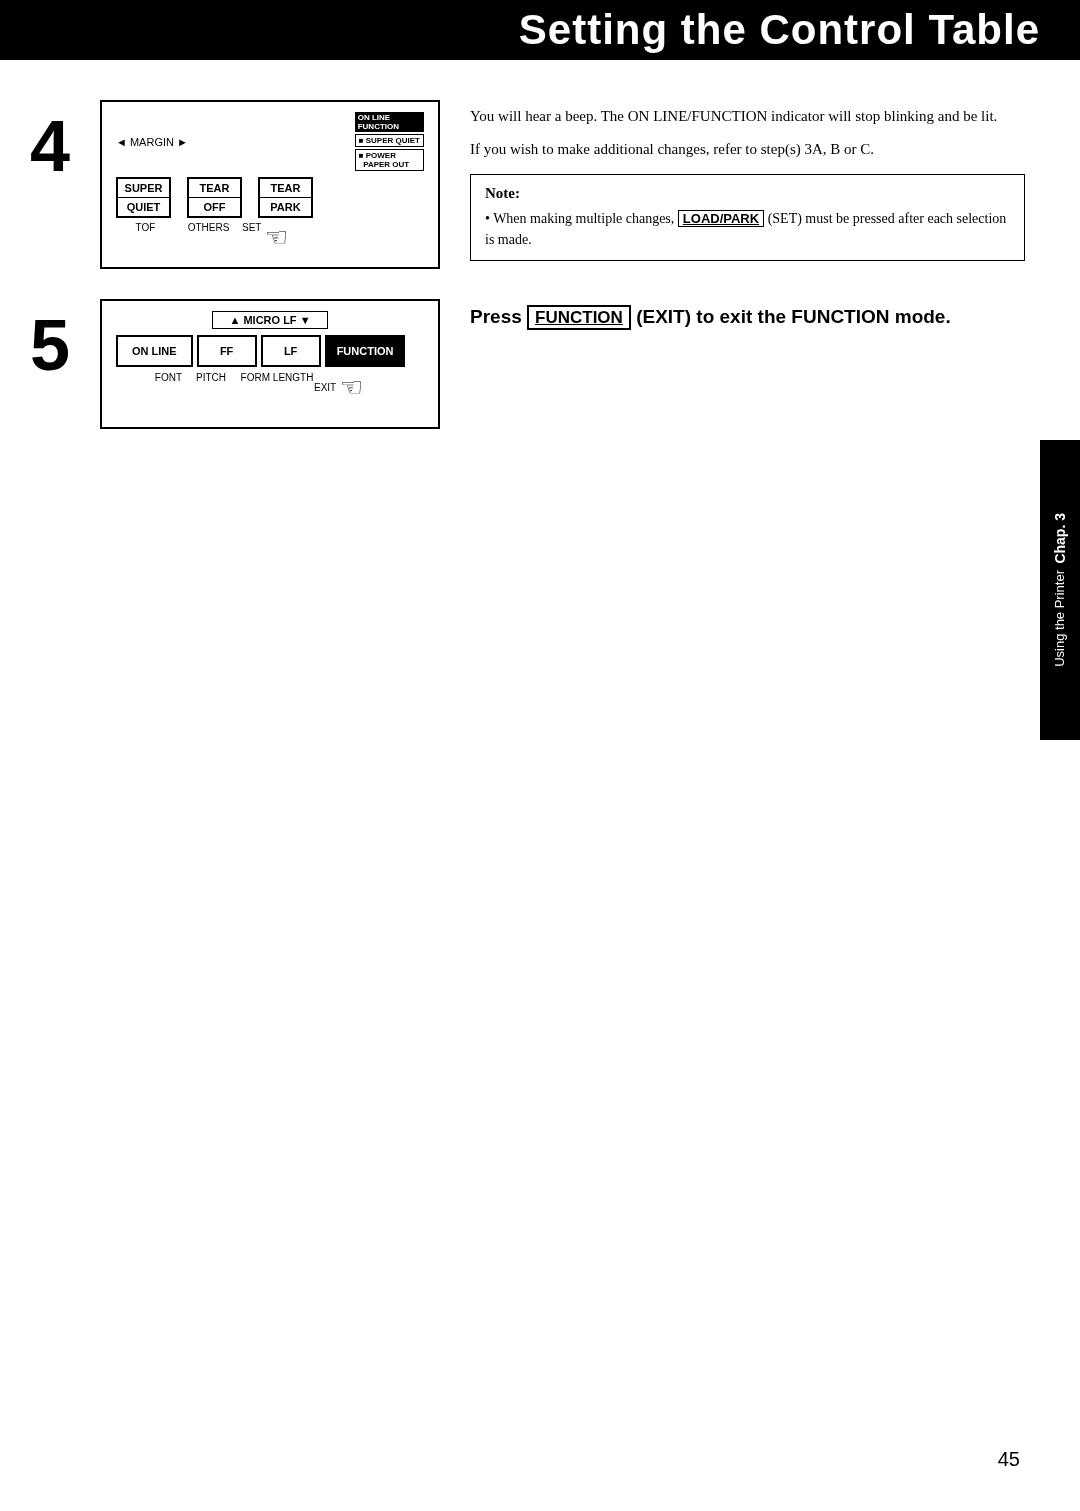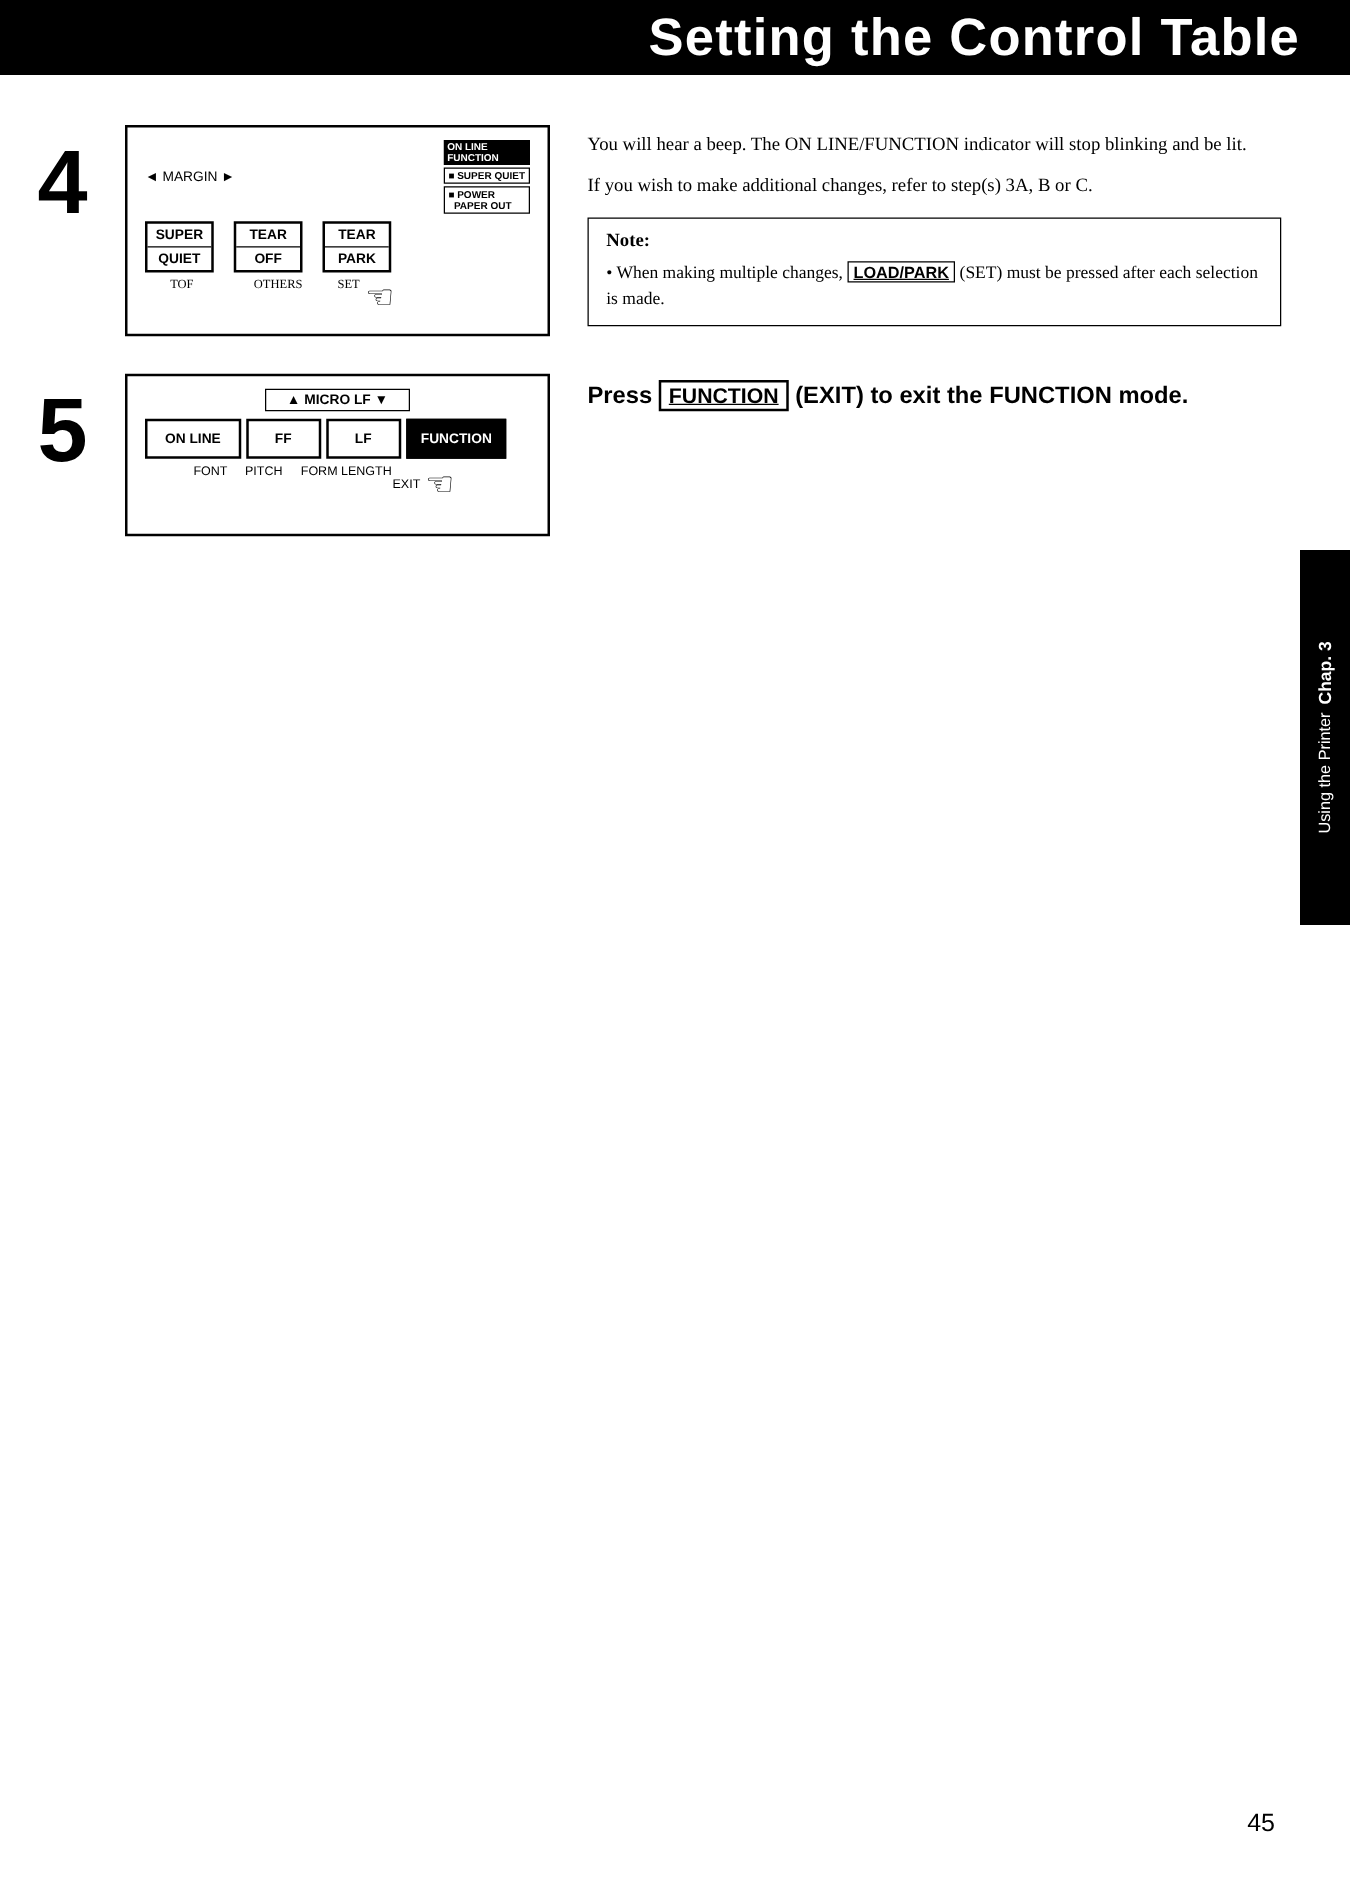--- a/index.html
+++ b/index.html
@@ -170,22 +170,22 @@
       font-size: 11px;
       text-align: center;
       padding: 3px 5px;
     }
 
     
     .btn-labels {
       display: flex;
       margin-top: 4px;
       font-size: 10px;
-      font-family: Liberation Serif, serif;
-      gap: 18px;
+      font-family: Liberation Sans, sans-serif;
+      gap: 4px;
     }
     .btn-label {
       text-align: center;
     }
 
     
     .step-right {
       flex: 1;
       padding-top: 5px;
     }

